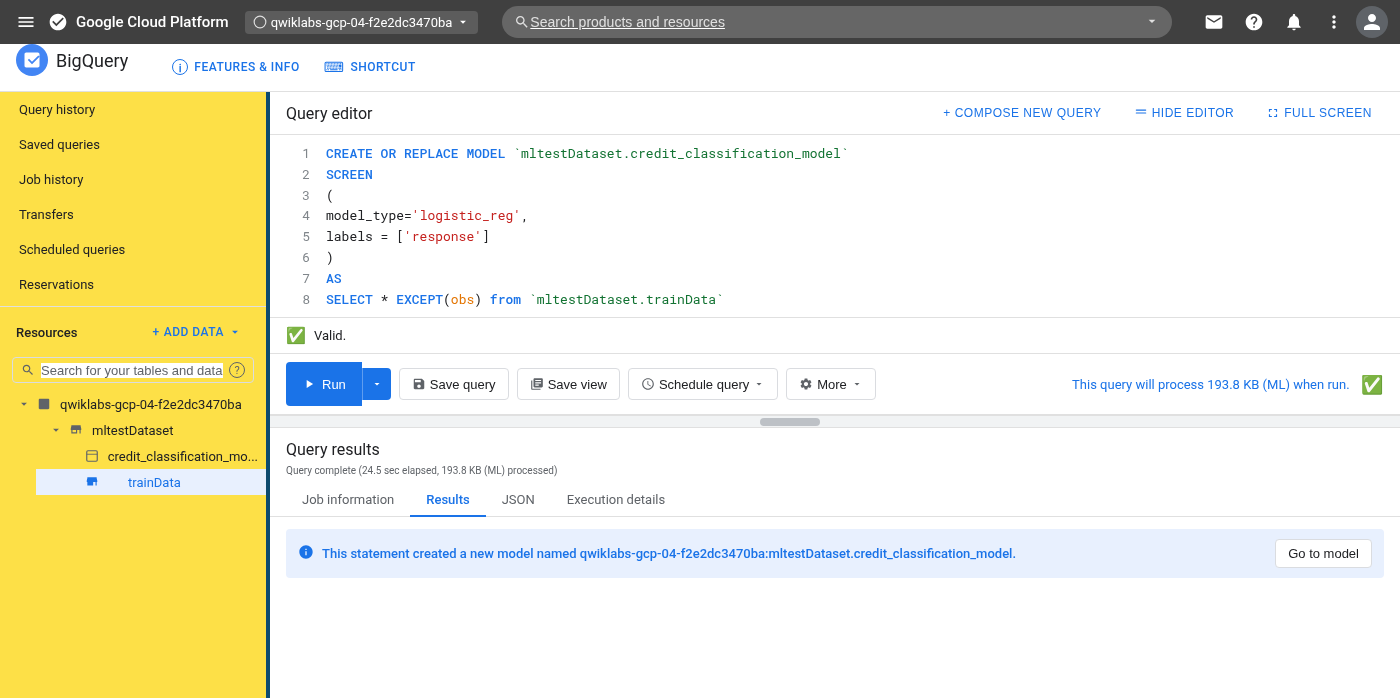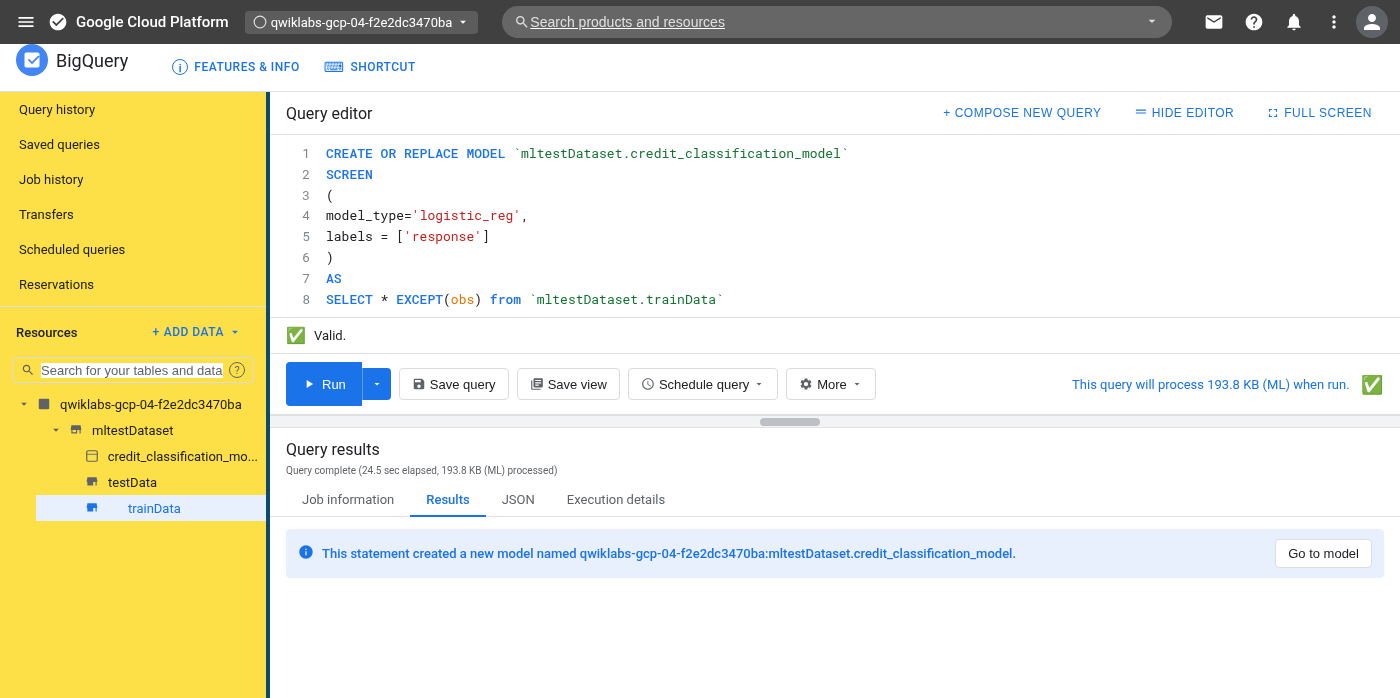--- a/index.html
+++ b/index.html
@@ -425,28 +425,20 @@
         </div>
         <div class="tree-sub2">
           <div class="tree-item" style="padding-left: 48px;">
             <div class="tree-icon">
               <svg width="14" height="14" viewBox="0 0 24 24" fill="#5f6368">
                   <rect x="3" y="3" width="18" height="18" rx="2" fill="none" stroke="#5f6368" stroke-width="2"></rect>
                   <line x1="3" y1="9" x2="21" y2="9" stroke="#5f6368" stroke-width="1.5"></line>
                 </svg>
             </div>
             <span class="item-label">credit_classification_mo...</span>
-          </div>
-          <div class="tree-item" style="padding-left: 48px;">
-            <div class="tree-icon">
-              <svg width="14" height="14" viewBox="0 0 24 24" fill="#5f6368">
-                  <path d="M20 4H4v2h16V4zm1 8v-2l-1-5H4L3 10v2h1v6h10v-6h4v6h2v-6h1z"></path>
-                </svg>
-            </div>
-            <span class="item-label">testData</span>
           </div>
           <div class="tree-item selected" style="padding-left: 48px;">
             <div class="tree-icon">
               <svg width="14" height="14" viewBox="0 0 24 24" fill="#1a73e8">
                   <path d="M20 4H4v2h16V4zm1 8v-2l-1-5H4L3 10v2h1v6h10v-6h4v6h2v-6h1z"></path>
                 </svg>
             </div>
             <span class="item-label" style="color: #1a73e8; margin-left: 20px;">trainData</span>
           </div>
         </div>

